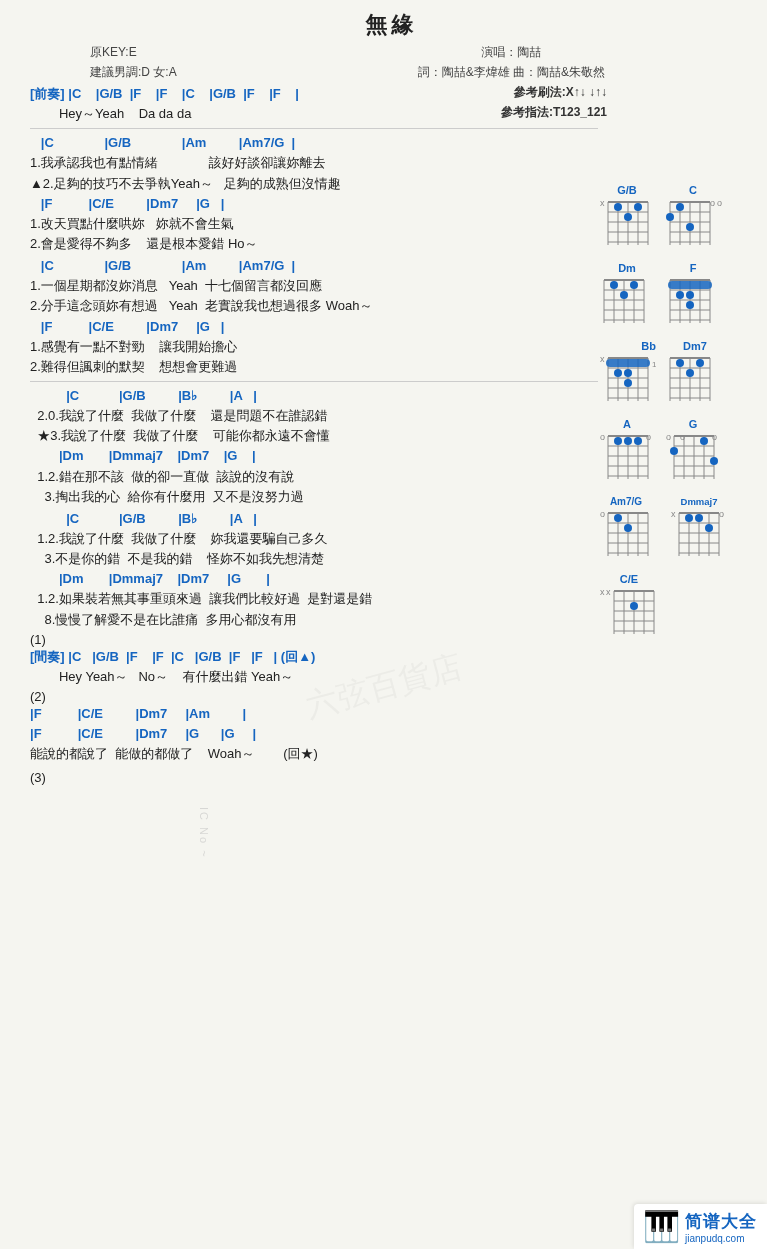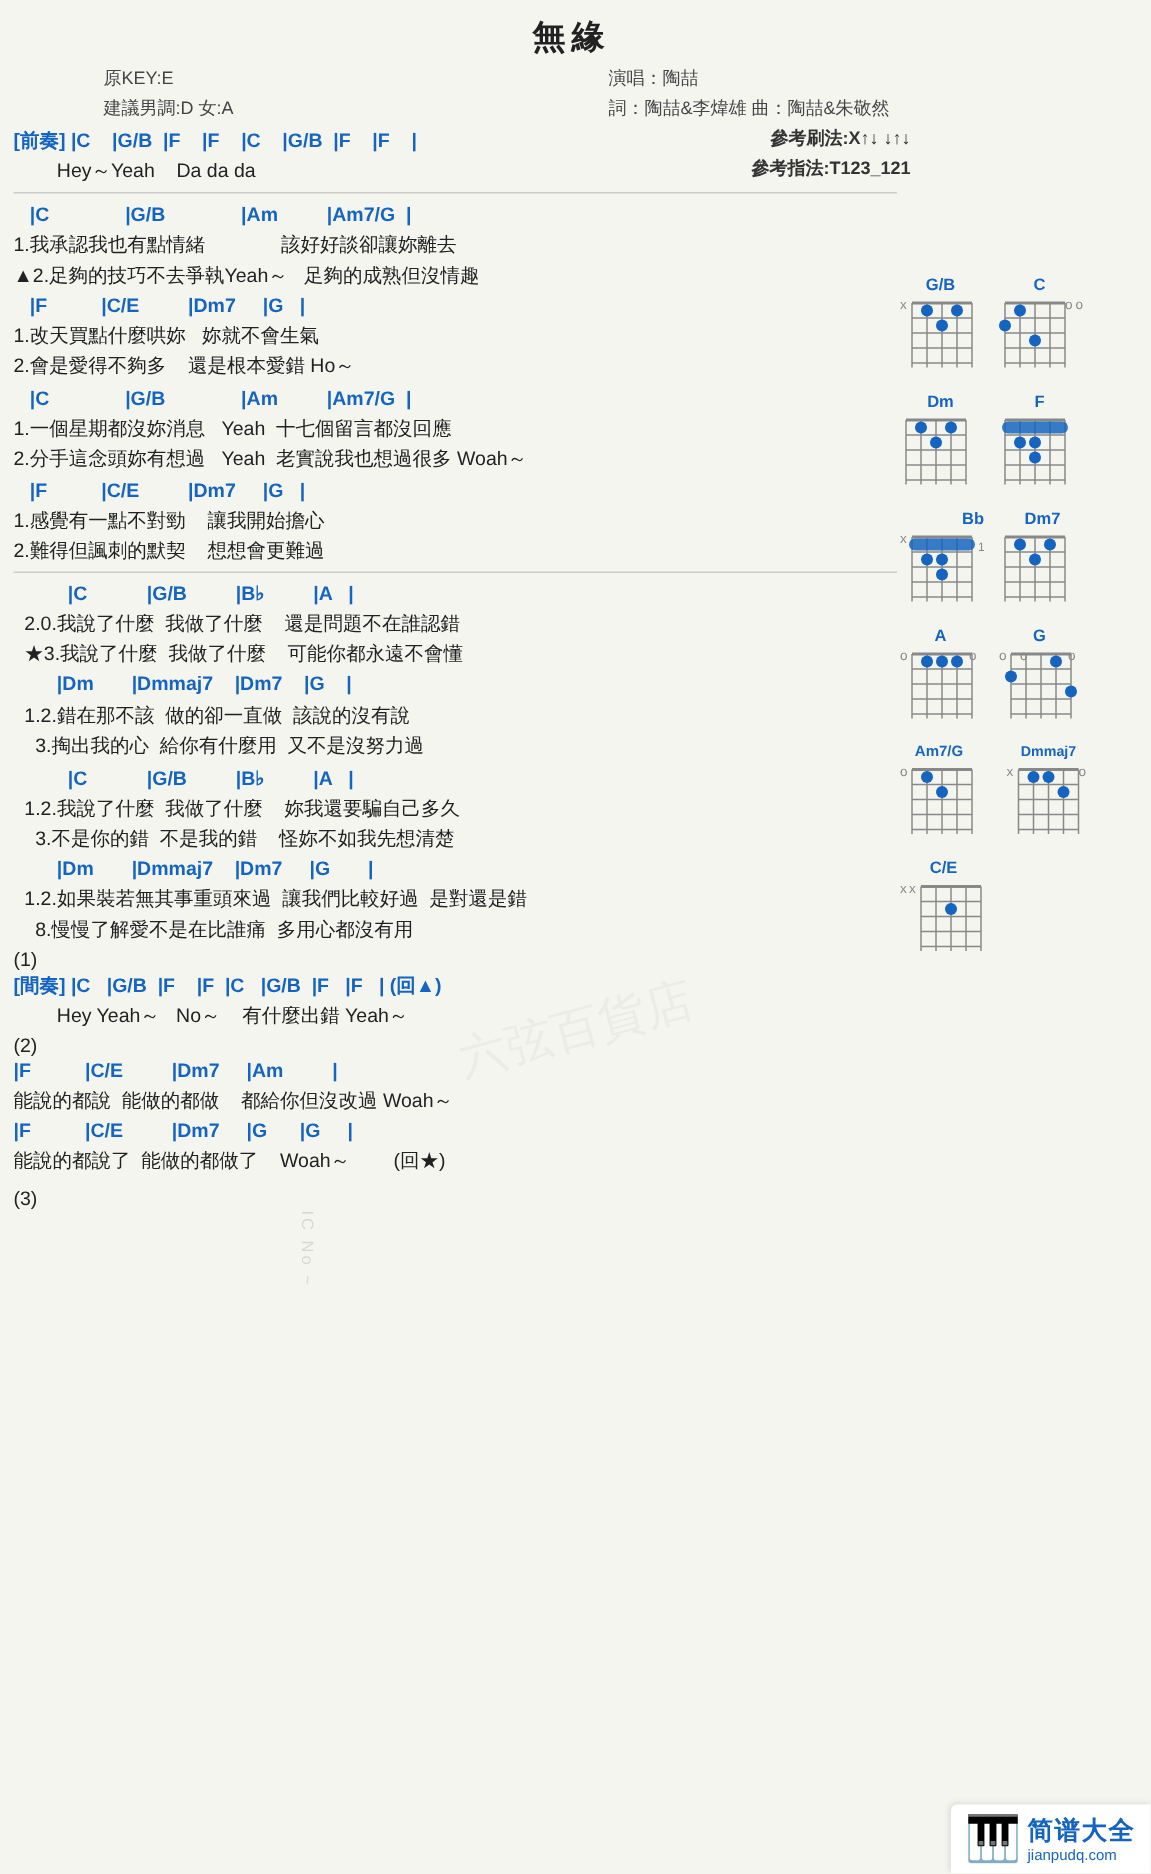--- a/index.html
+++ b/index.html
@@ -9,21 +9,21 @@
       background: #f5f5f0;
       font-family: 'SimSun', 'Microsoft YaHei', Arial, sans-serif;
       font-size: 13px;
       color: #222;
       position: relative;
     }
     .page {
       width: 767px;
       min-height: 1249px;
       background: #f5f5f0;
-      padding: 10px 14px 10px 9px;
+      padding: 10px 14px 10px 30px;
       position: relative;
     }
     .divider {
       height: 1px;
       background: #ccc;
       margin: 4px 0;
     }
     .blue { color: #1565c0; }
     .bold { font-weight: bold; }
     pre {
@@ -43,21 +43,21 @@
 
   <div style="text-align:center; margin-bottom:2px;">
     <div style="font-size:22px; font-weight:bold; letter-spacing:4px; color:#222;">無緣</div>
   </div>
 
   <div style="position:relative; margin-bottom:6px;">
     <div style="position:absolute; left:60px; top:0; font-size:12px; color:#444; line-height:1.7;">
       <div>原KEY:E</div>
       <div>建議男調:D 女:A</div>
     </div>
-    <div style="position:absolute; right:160px; top:0; font-size:12px; color:#444; line-height:1.7; text-align:left;">
+    <div style="position:absolute; right:148px; top:0; font-size:12px; color:#444; line-height:1.7; text-align:center;">
       <div>演唱：陶喆</div>
       <div>詞：陶喆&amp;李煒雄  曲：陶喆&amp;朱敬然</div>
     </div>
     <div style="height:36px;"></div>
   </div>
 
   <div style="display:flex; gap:0;">
 
     <div style="flex:1; min-width:0;">
 
@@ -115,21 +115,20 @@
 
       <div class="section-block">
         <pre><span class="blue bold">[間奏] |C   |G/B  |F    |F  |C   |G/B  |F   |F   | (回▲)</span></pre>
         <pre>        Hey Yeah～   No～    有什麼出錯 Yeah～</pre>
       </div>
 
       <div><span style="font-size:13px;">(2)</span></div>
 
       <div class="section-block">
         <pre><span class="blue bold">|F          |C/E         |Dm7     |Am         |</span></pre>
-        <pre>能說的都說  能做的都做    都給你但沒改過 Woah～</pre>
         <pre><span class="blue bold">|F          |C/E         |Dm7     |G      |G     |</span></pre>
         <pre>能說的都說了  能做的都做了    Woah～        (回★)</pre>
       </div>
 
       <div style="height:4px;"></div>
 
       <div><span style="font-size:13px;">(3)</span></div>
 
 
     </div>

